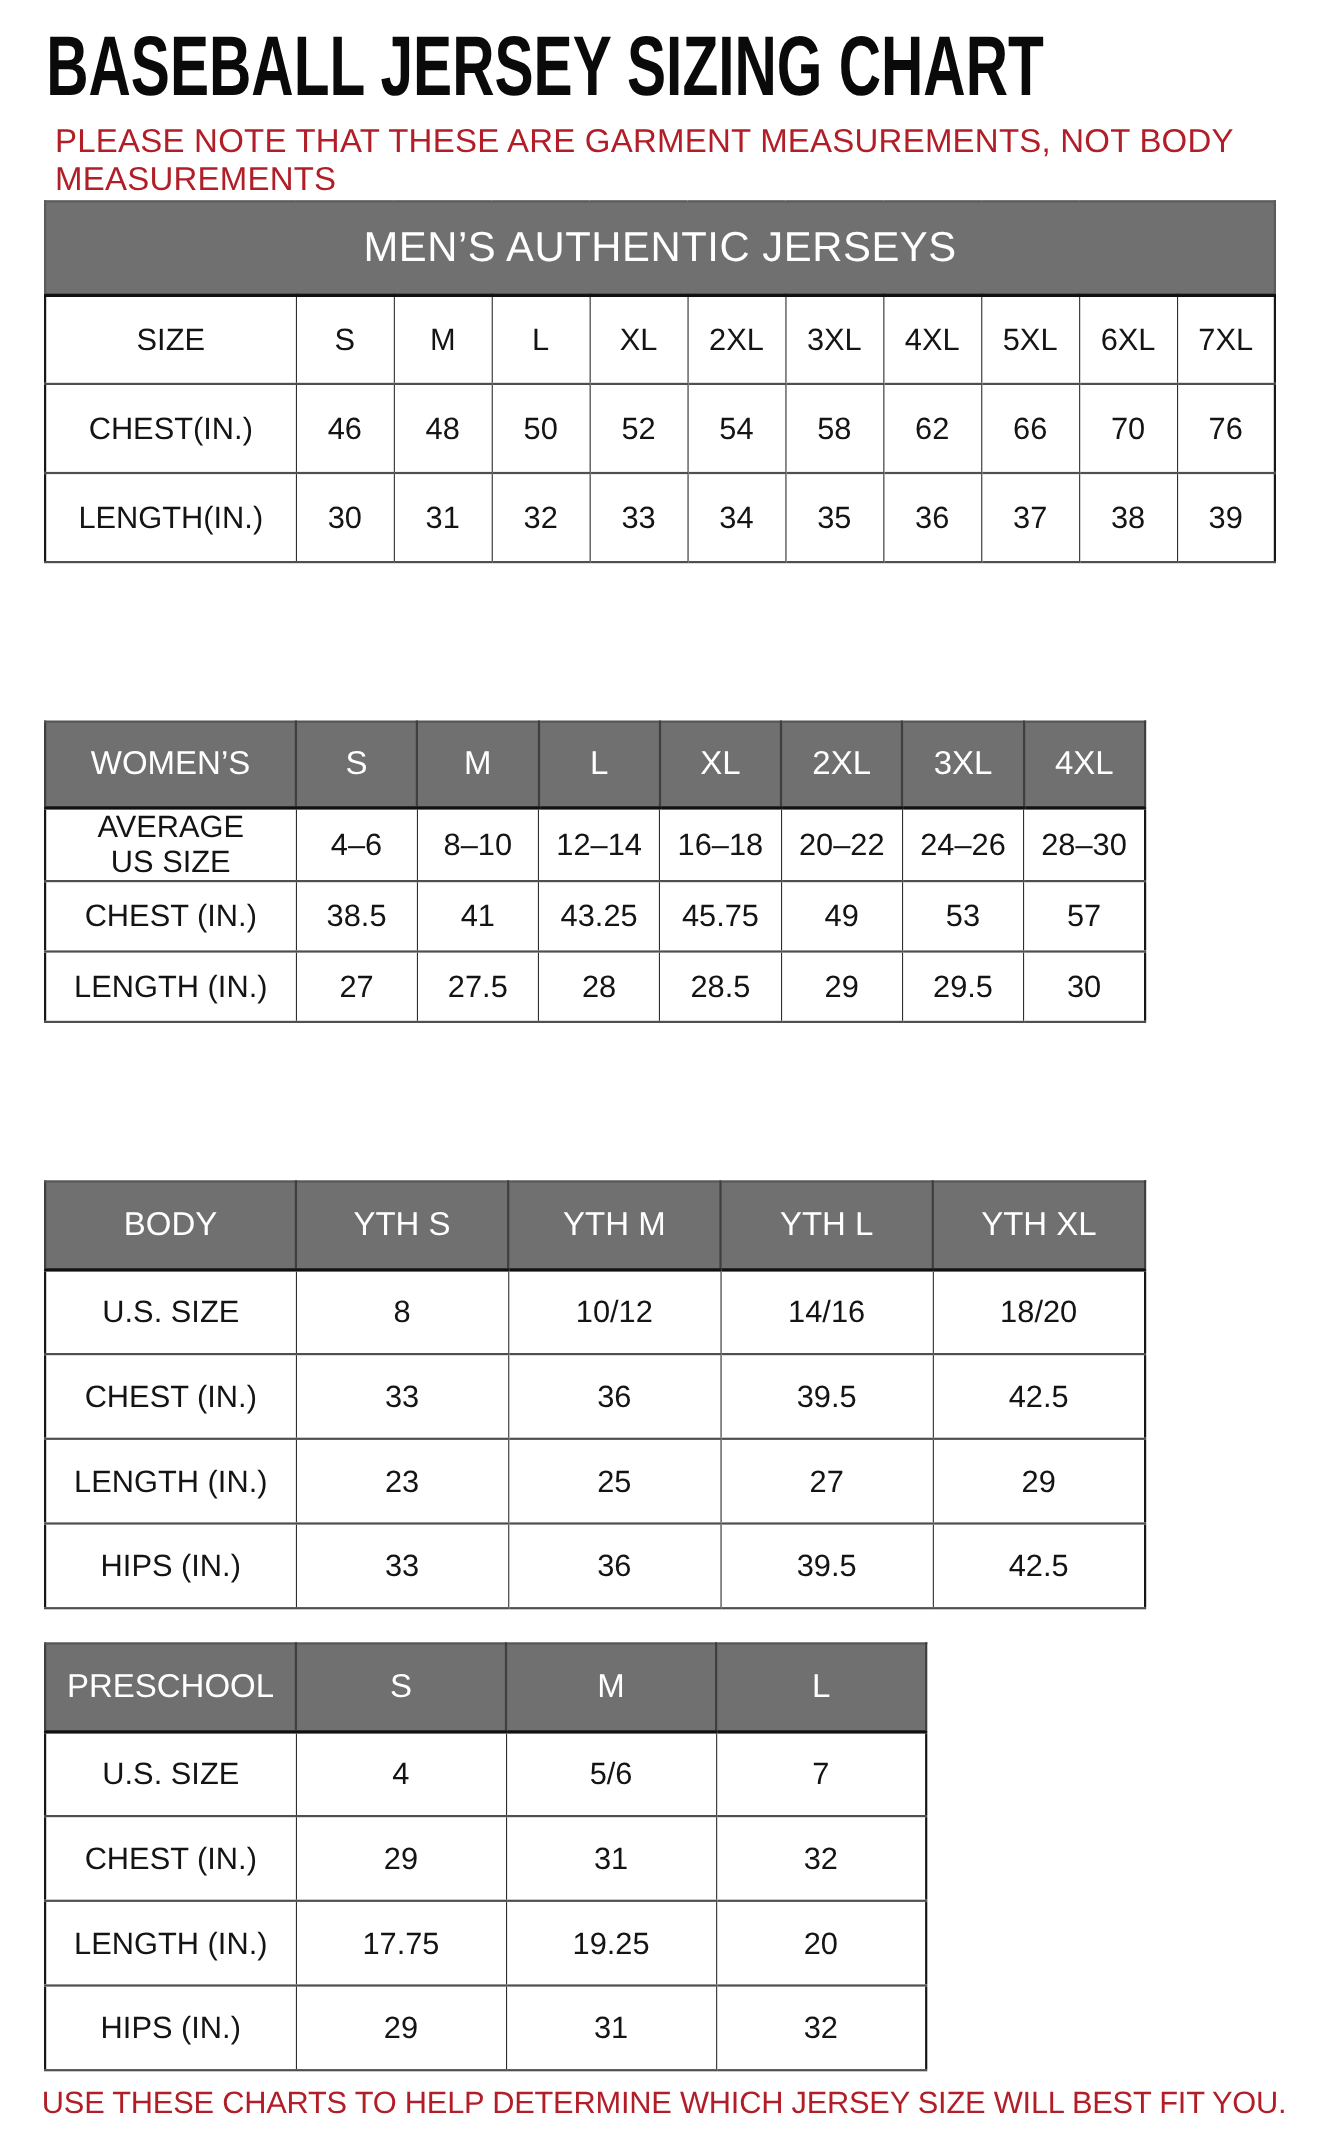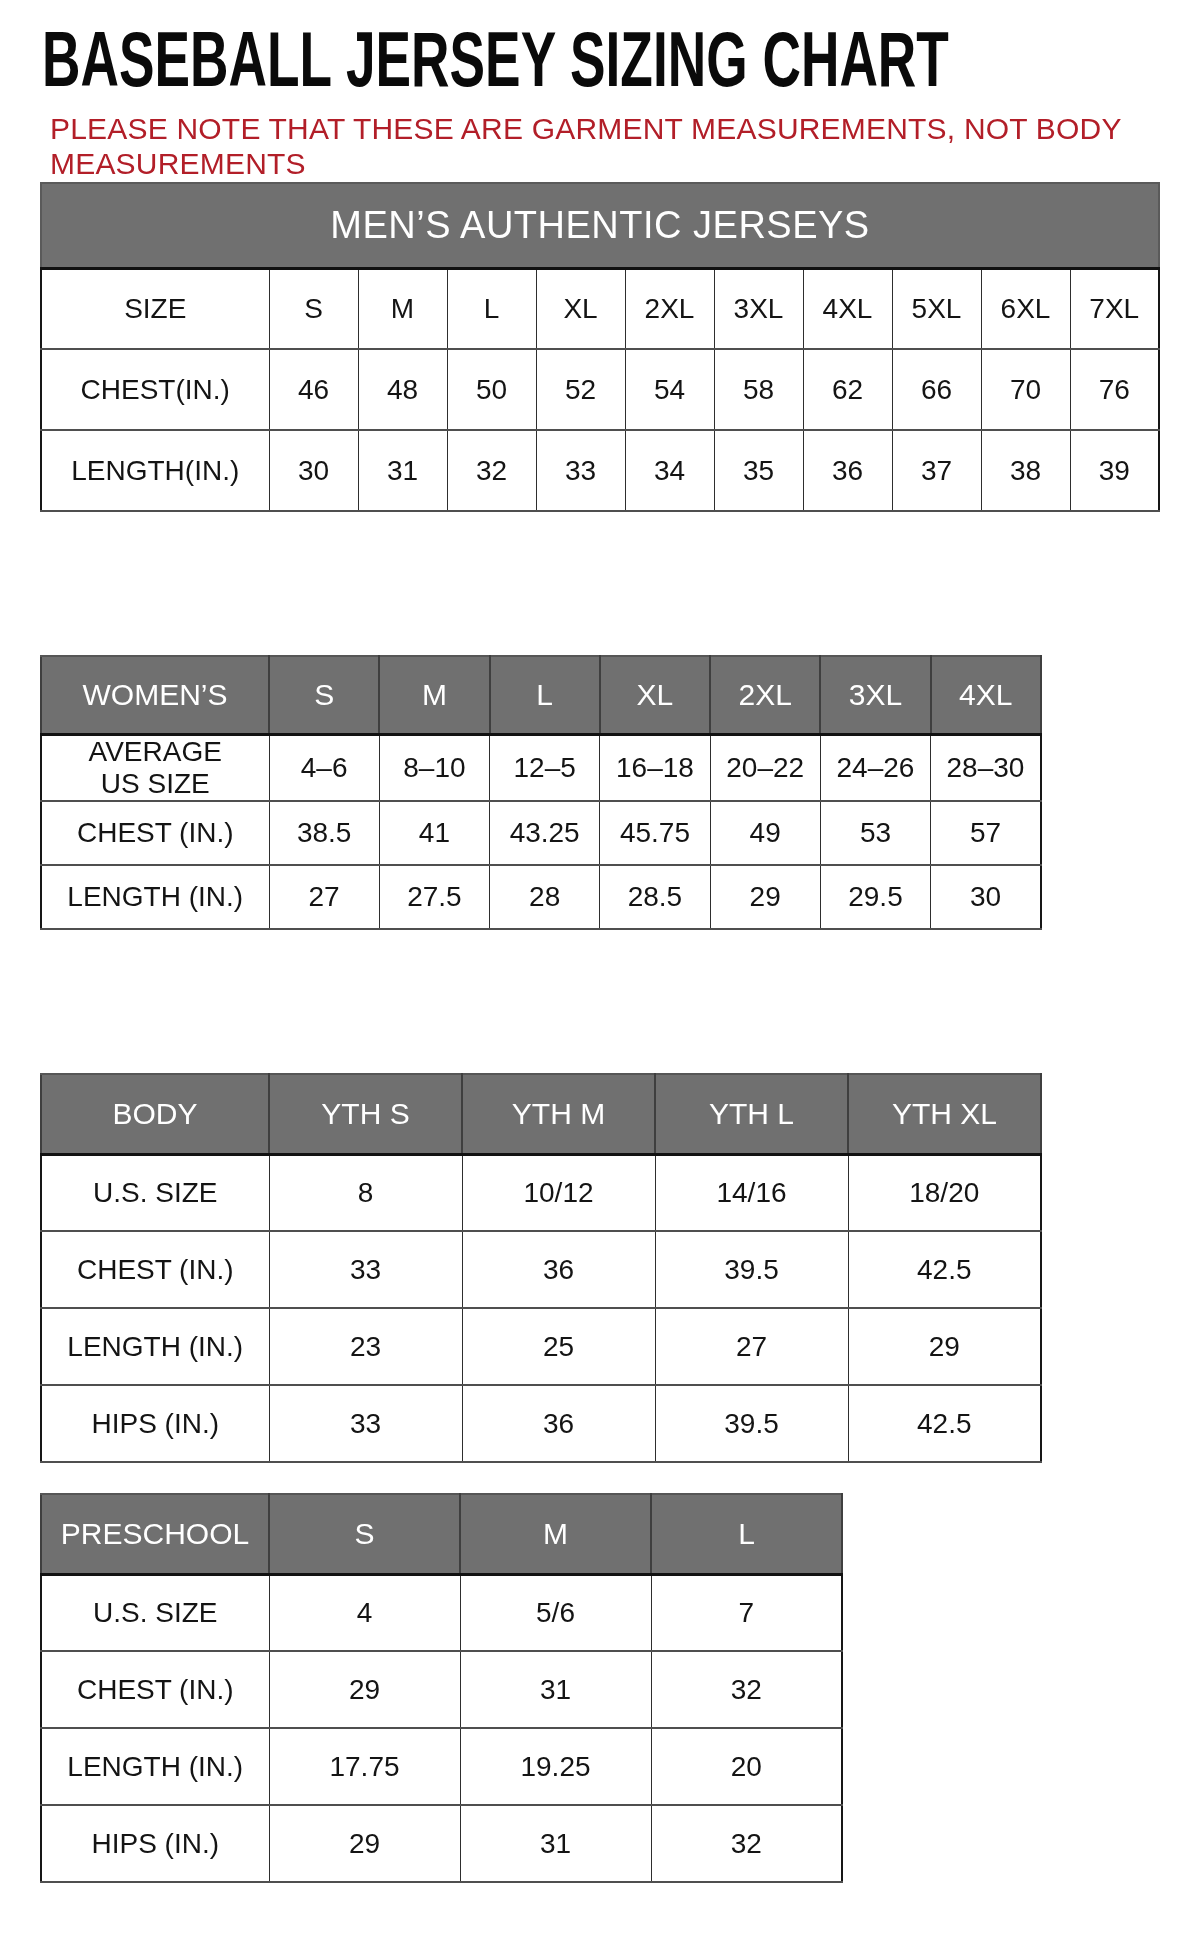--- a/index.html
+++ b/index.html
@@ -197,21 +197,21 @@
           <th>3XL</th>
           <th>4XL</th>
         </tr>
       </thead>
       <tbody>
         <tr>
           <th>AVERAGE
 US SIZE</th>
           <td>4–6</td>
           <td>8–10</td>
-          <td>12–5</td>
+          <td>12–14</td>
           <td>16–18</td>
           <td>20–22</td>
           <td>24–26</td>
           <td>28–30</td>
         </tr>
         <tr>
           <th>CHEST (IN.)</th>
           <td>38.5</td>
           <td>41</td>
           <td>43.25</td>
@@ -318,14 +318,15 @@
         </tr>
         <tr>
           <th>HIPS (IN.)</th>
           <td>29</td>
           <td>31</td>
           <td>32</td>
         </tr>
       </tbody>
     </table>
 
+  <p class="footer">USE THESE CHARTS TO HELP DETERMINE WHICH JERSEY SIZE WILL BEST FIT YOU.</p>
 
 </div>
 
 </body></html>

